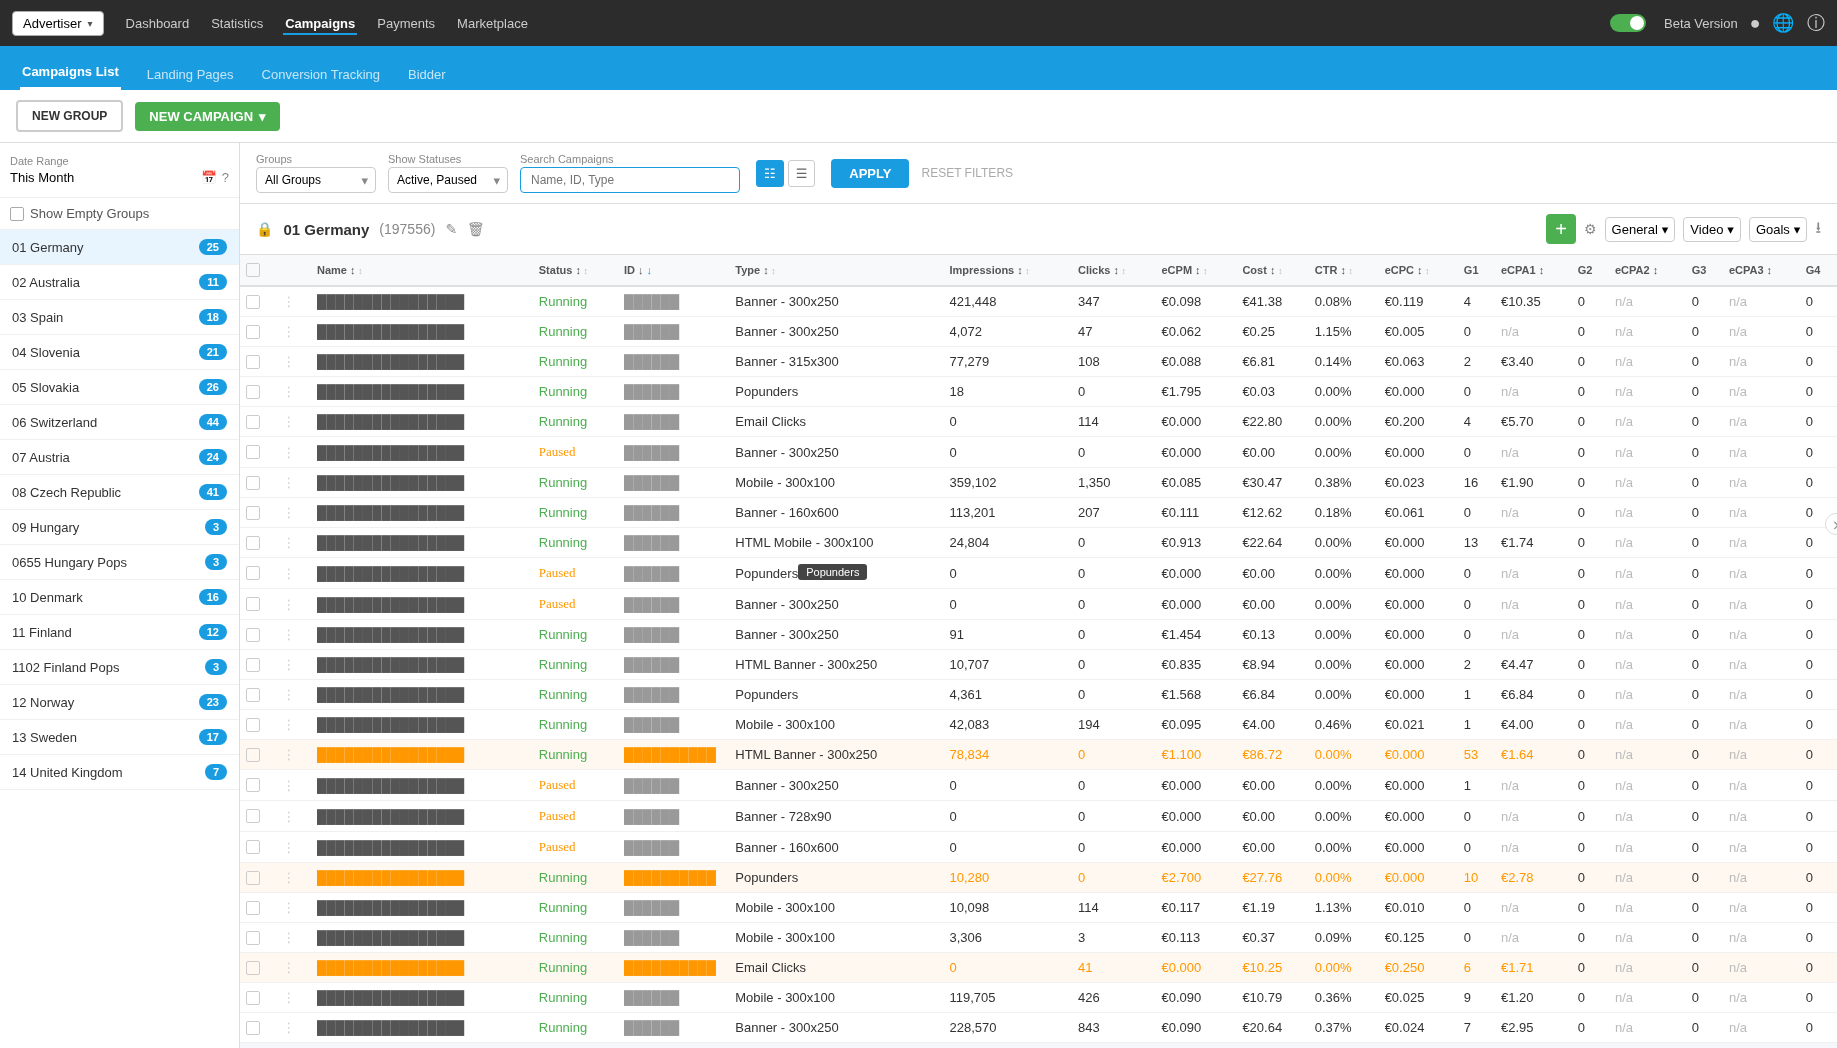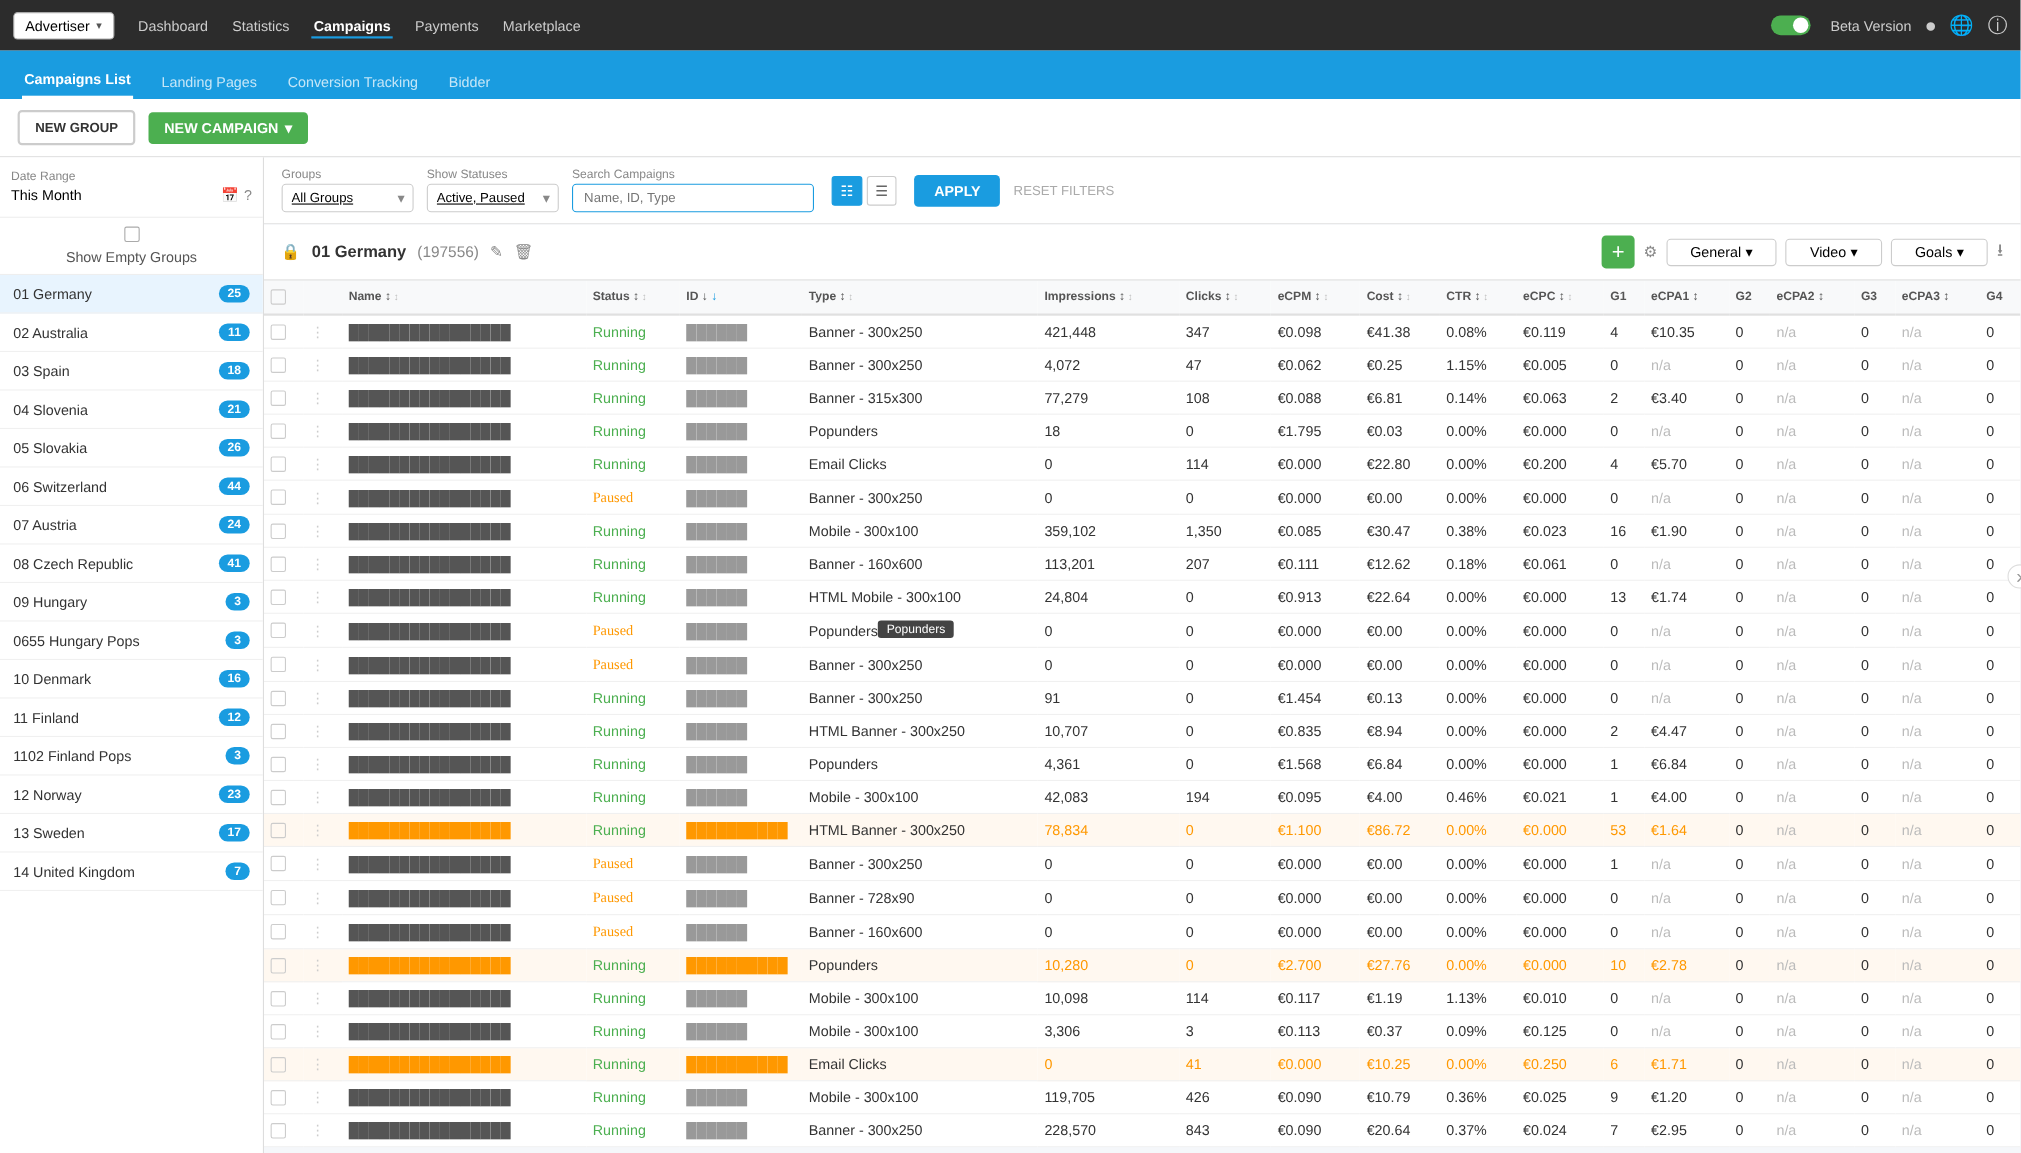--- a/index.html
+++ b/index.html
@@ -30,53 +30,53 @@
 
     
     .main { display: flex; height: calc(1048px - 46px - 44px - 46px); }
 
     
     .sidebar { width: 240px; background: #fff; border-right: 1px solid #ddd; overflow-y: auto; flex-shrink: 0; }
     .sidebar-filters { padding: 12px 10px; border-bottom: 1px solid #eee; }
     .date-range-label { font-size: 11px; color: #888; margin-bottom: 3px; }
     .date-range-value { font-size: 13px; font-weight: 500; display: flex; align-items: center; gap: 6px; }
     .date-icons { display: flex; gap: 4px; color: #888; margin-left: auto; }
-    .show-empty { display: flex; align-items: center; gap: 6px; padding: 8px 10px; border-bottom: 1px solid #eee; color: #555; font-size: 12px; cursor: pointer; flex-direction: column; }
+    .show-empty { display: flex; align-items: center; gap: 6px; padding: 8px 10px; border-bottom: 1px solid #eee; color: #555; font-size: 12px; cursor: pointer; }
     .checkbox-empty { width: 14px; height: 14px; border: 1.5px solid #aaa; border-radius: 2px; }
     .group-item { display: flex; align-items: center; justify-content: space-between; padding: 9px 12px; border-bottom: 1px solid #f0f0f0; cursor: pointer; }
     .group-item.active { background: #e8f4fe; }
     .group-name { font-size: 13px; color: #333; }
     .group-badge { background: #1a9ce0; color: #fff; border-radius: 10px; padding: 2px 8px; font-size: 11px; font-weight: 600; }
 
     
     .content { flex: 1; overflow: hidden; display: flex; flex-direction: column; }
     .filters-bar { background: #fff; padding: 10px 16px; display: flex; align-items: center; gap: 12px; border-bottom: 1px solid #ddd; }
     .filter-group { display: flex; flex-direction: column; gap: 2px; }
     .filter-label { font-size: 11px; color: #888; }
-    .filter-select { border: 1px solid #ccc; border-radius: 4px; padding: 5px 28px 5px 8px; font-size: 12px; background: #fff; appearance: none; min-width: 120px; cursor: pointer; text-decoration: underline; }
+    .filter-select { border: 1px solid #ccc; border-radius: 4px; padding: 5px 28px 5px 8px; font-size: 12px; background: #fff; appearance: none; min-width: 120px; cursor: pointer; }
     .filter-select-wrapper { position: relative; }
     .filter-select-wrapper::after { content: '▾'; position: absolute; right: 8px; top: 50%; transform: translateY(-50%); color: #888; pointer-events: none; }
     .search-input { border: 1.5px solid #1a9ce0; border-radius: 4px; padding: 5px 10px; font-size: 12px; width: 220px; outline: none; }
     .view-btns { display: flex; gap: 4px; margin-left: 4px; }
     .view-btn { border: 1px solid #ccc; background: #fff; border-radius: 3px; padding: 5px 7px; cursor: pointer; color: #666; }
     .view-btn.active { background: #1a9ce0; color: #fff; border-color: #1a9ce0; }
     .apply-btn { background: #1a9ce0; color: #fff; border: none; border-radius: 4px; padding: 7px 18px; font-weight: 600; cursor: pointer; margin-left: 4px; }
     .reset-btn { color: #aaa; background: none; border: none; font-size: 12px; cursor: pointer; }
 
     
     .campaign-area { flex: 1; overflow: auto; background: #f5f7fa; }
     .campaign-header { background: #fff; padding: 10px 16px; display: flex; align-items: center; gap: 10px; border-bottom: 1px solid #ddd; position: sticky; top: 0; z-index: 10; }
     .lock-icon { color: #666; font-size: 14px; }
     .group-title { font-size: 15px; font-weight: 600; color: #333; }
     .group-count { color: #888; font-size: 14px; }
     .edit-icon { color: #888; cursor: pointer; font-size: 14px; }
     .delete-icon { color: #888; cursor: pointer; font-size: 14px; }
     .header-right { margin-left: auto; display: flex; align-items: center; gap: 8px; }
     .add-btn { background: #4caf50; color: #fff; border: none; border-radius: 4px; width: 30px; height: 30px; font-size: 20px; cursor: pointer; display: flex; align-items: center; justify-content: center; }
-    .dropdown-btn { background: #fff; border: 1px solid #ccc; border-radius: 4px; padding: 4px 21px; font-size: 12px; cursor: pointer; display: flex; align-items: center; gap: 4px; }
+    .dropdown-btn { background: #fff; border: 1px solid #ccc; border-radius: 4px; padding: 4px 6px; font-size: 12px; cursor: pointer; display: flex; align-items: center; gap: 4px; }
     .gear-icon { color: #888; font-size: 14px; }
     .download-icon { color: #888; cursor: pointer; font-size: 16px; }
 
     
     .table-wrapper { overflow-x: auto; }
     table { border-collapse: collapse; width: 100%; background: #fff; font-size: 12px; }
     table thead { background: #f8f9fa; }
     table thead th { padding: 8px 6px; text-align: left; font-weight: 600; color: #555; border-bottom: 2px solid #e0e0e0; white-space: nowrap; font-size: 11px; }
     table thead th.sortable { cursor: pointer; }
     table thead th.sortable::after { content: ' ↕'; color: #bbb; font-size: 9px; }

